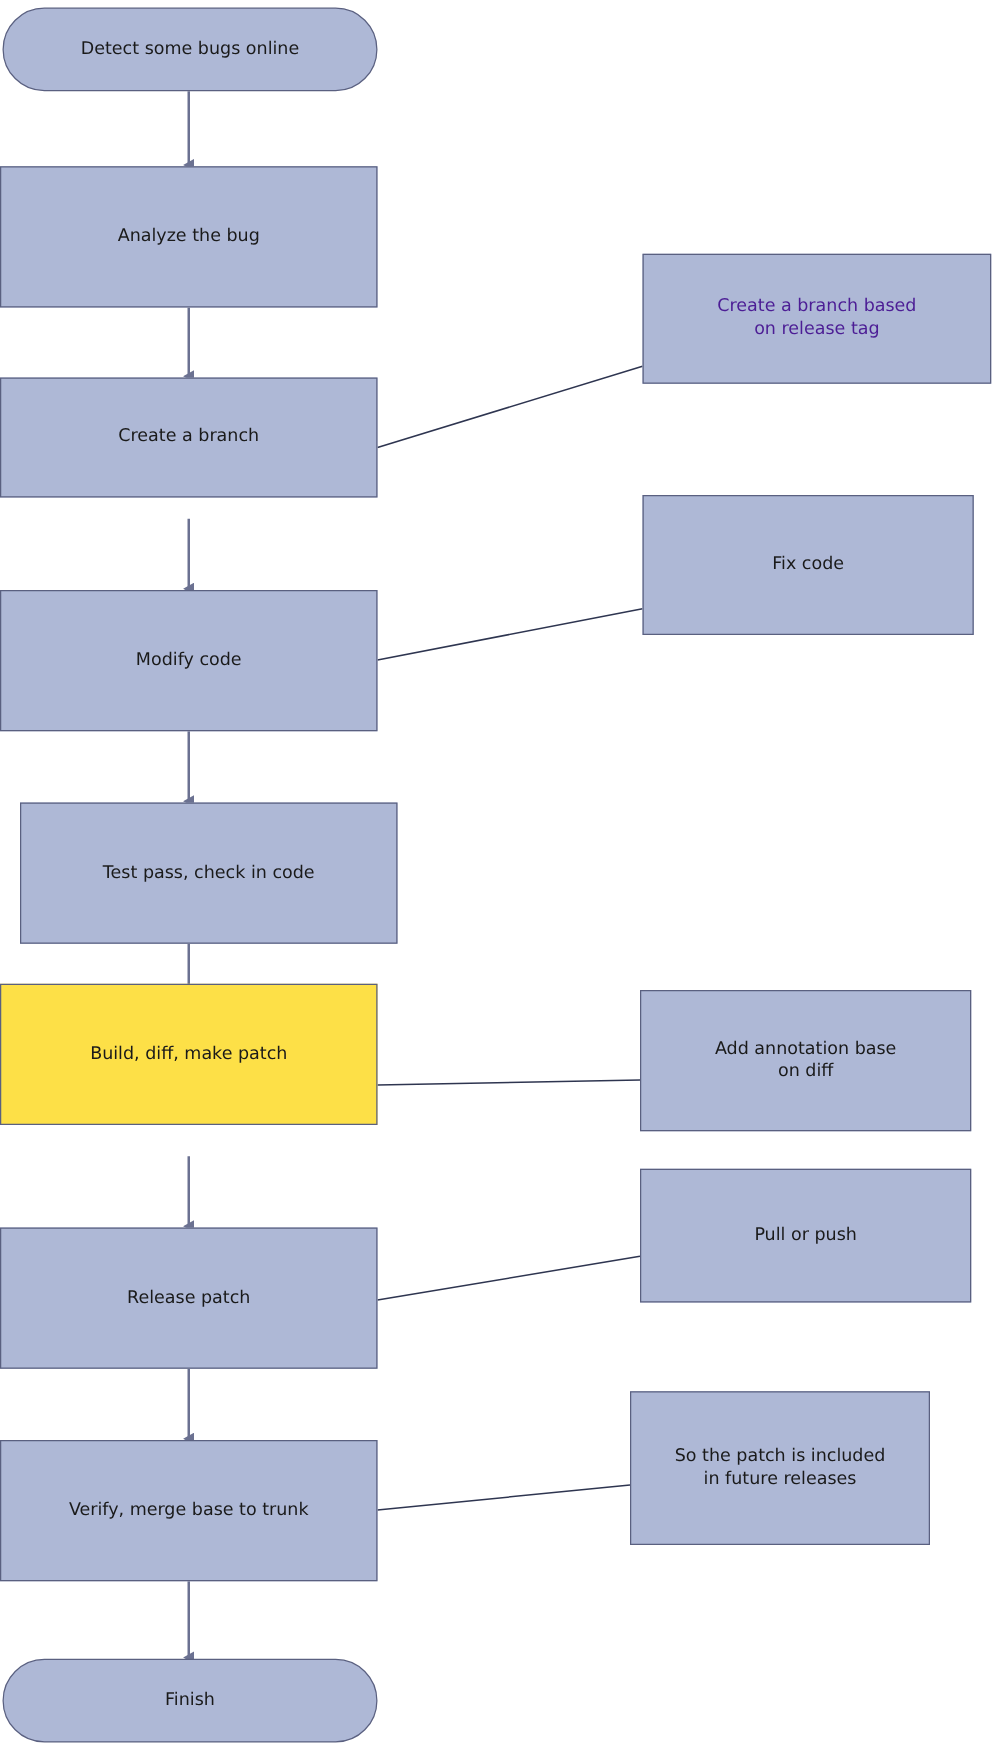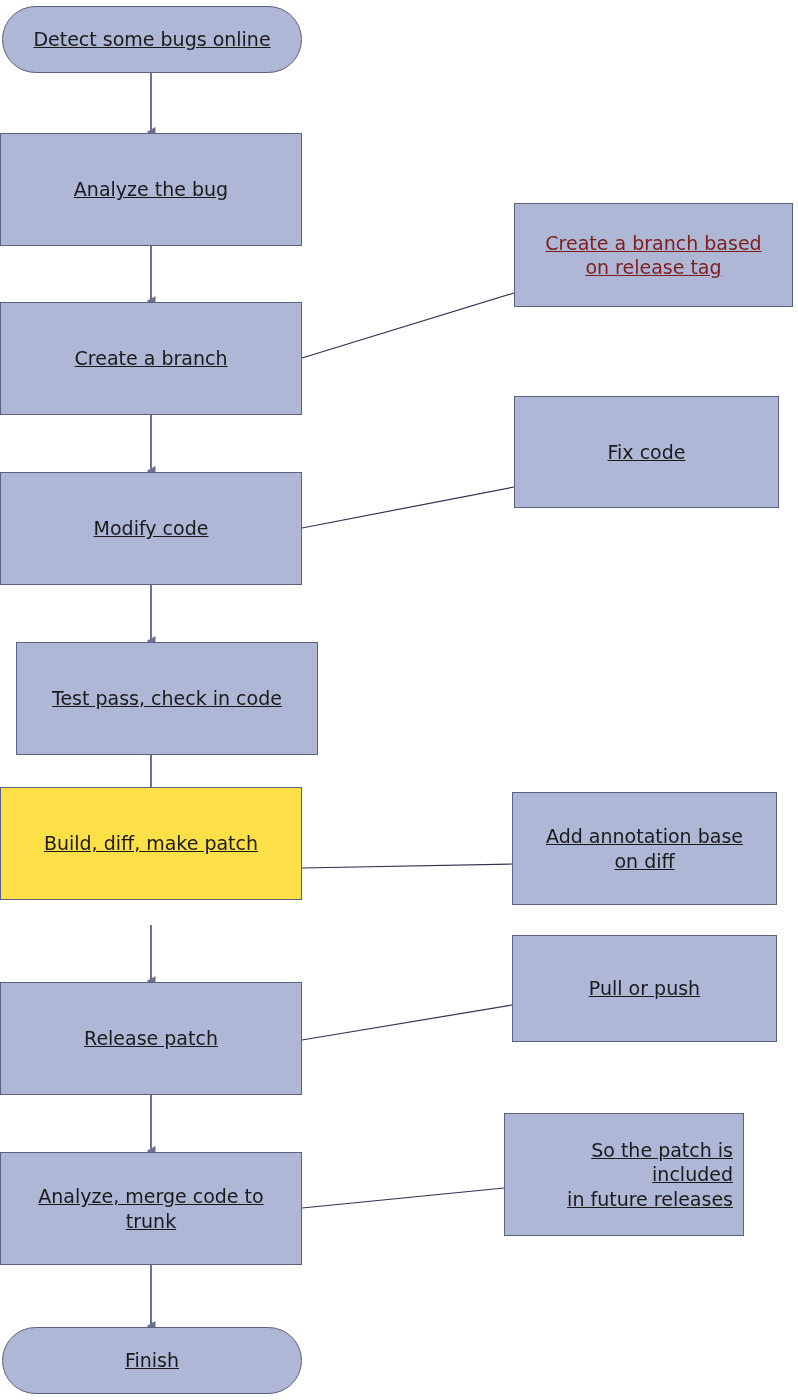--- a/index.html
+++ b/index.html
@@ -29,25 +29,24 @@
   .node {
     position: absolute;
     box-sizing: border-box;
     display: flex;
     align-items: center;
     justify-content: center;
     text-align: center;
     background: #aeb8d6;
     border: 1px solid #5a6080;
     color: #1a1a1a;
-    font-size: 19px;
+    font-size: 14px;
     line-height: 1.28;
     padding: 4px 10px;
     z-index: 2;
-    text-decoration: underline;
   }
   .node.terminal {
     border-radius: 38px;
   }
   .node.process {
     border-radius: 0;
   }
   .node.note {
     border-radius: 0;
   }
@@ -86,54 +85,54 @@
       </g>
   </svg>
 
   <div id="nodes-group">
       <div class="node terminal" style="left: 2px; top: 6px; width: 300px; height: 67px; background: rgb(174, 184, 214); border-color: rgb(90, 96, 128); color: rgb(26, 26, 26);">
         <span class="node-label">Detect some bugs online</span>
       </div>
       <div class="node process" style="left: 0px; top: 133px; width: 302px; height: 113px; background: rgb(174, 184, 214); border-color: rgb(90, 96, 128); color: rgb(26, 26, 26);">
         <span class="node-label">Analyze the bug</span>
       </div>
-      <div class="node process" style="left: 0px; top: 302px; width: 302px; height: 113px; background: rgb(174, 184, 214); border-color: rgb(90, 96, 128); color: rgb(26, 26, 26); align-items: center;">
+      <div class="node process" style="left: 0px; top: 302px; width: 302px; height: 96px; background: rgb(174, 184, 214); border-color: rgb(90, 96, 128); color: rgb(26, 26, 26); align-items: center;">
         <span class="node-label">Create a branch</span>
       </div>
       <div class="node process" style="left: 0px; top: 472px; width: 302px; height: 113px; background: rgb(174, 184, 214); border-color: rgb(90, 96, 128); color: rgb(26, 26, 26); justify-content: center;">
         <span class="node-label">Modify code</span>
       </div>
       <div class="node process" style="left: 16px; top: 642px; width: 302px; height: 113px; background: rgb(174, 184, 214); border-color: rgb(90, 96, 128); color: rgb(26, 26, 26);">
         <span class="node-label">Test pass, check in code</span>
       </div>
       <div class="node process" style="left: 0px; top: 787px; width: 302px; height: 113px; background: #fde047; border-color: rgb(90, 96, 128); color: rgb(26, 26, 26);">
         <span class="node-label">Build, diff, make patch</span>
       </div>
       <div class="node process" style="left: 0px; top: 982px; width: 302px; height: 113px; background: rgb(174, 184, 214); border-color: rgb(90, 96, 128); color: rgb(26, 26, 26);">
         <span class="node-label">Release patch</span>
       </div>
       <div class="node process" style="left: 0px; top: 1152px; width: 302px; height: 113px; background: rgb(174, 184, 214); border-color: rgb(90, 96, 128); color: rgb(26, 26, 26);">
-        <span class="node-label">Analyze,  merge code to trunk</span>
+        <span class="node-label">Verify,  merge base to trunk</span>
       </div>
       <div class="node terminal" style="left: 2px; top: 1327px; width: 300px; height: 67px; background: rgb(174, 184, 214); border-color: rgb(90, 96, 128); color: rgb(26, 26, 26); align-items: center;">
         <span class="node-label">Finish</span>
       </div>
-      <div class="node note" style="left: 514px; top: 203px; width: 279px; height: 104px; background: rgb(174, 184, 214); border-color: rgb(90, 96, 128); color: #7f1d1d;">
+      <div class="node note" style="left: 514px; top: 203px; width: 279px; height: 104px; background: rgb(174, 184, 214); border-color: rgb(90, 96, 128); color: #4c1d95;">
         <span class="node-label">Create a branch based
 on release tag</span>
       </div>
       <div class="node note" style="left: 514px; top: 396px; width: 265px; height: 112px; background: rgb(174, 184, 214); border-color: rgb(90, 96, 128); color: rgb(26, 26, 26);">
         <span class="node-label">Fix code</span>
       </div>
       <div class="node note" style="left: 512px; top: 792px; width: 265px; height: 113px; background: rgb(174, 184, 214); border-color: rgb(90, 96, 128); color: rgb(26, 26, 26);">
         <span class="node-label">Add annotation base
 on diff</span>
       </div>
       <div class="node note" style="left: 512px; top: 935px; width: 265px; height: 107px; background: rgb(174, 184, 214); border-color: rgb(90, 96, 128); color: rgb(26, 26, 26);">
         <span class="node-label">Pull or push</span>
       </div>
-      <div class="node note" style="left: 504px; top: 1113px; width: 240px; height: 123px; background: rgb(174, 184, 214); border-color: rgb(90, 96, 128); color: rgb(26, 26, 26); text-align: right;">
+      <div class="node note" style="left: 504px; top: 1113px; width: 240px; height: 123px; background: rgb(174, 184, 214); border-color: rgb(90, 96, 128); color: rgb(26, 26, 26);">
         <span class="node-label">So the patch is included
 in future releases</span>
       </div>
     </div>
 
 </div>
 
 </body></html>

